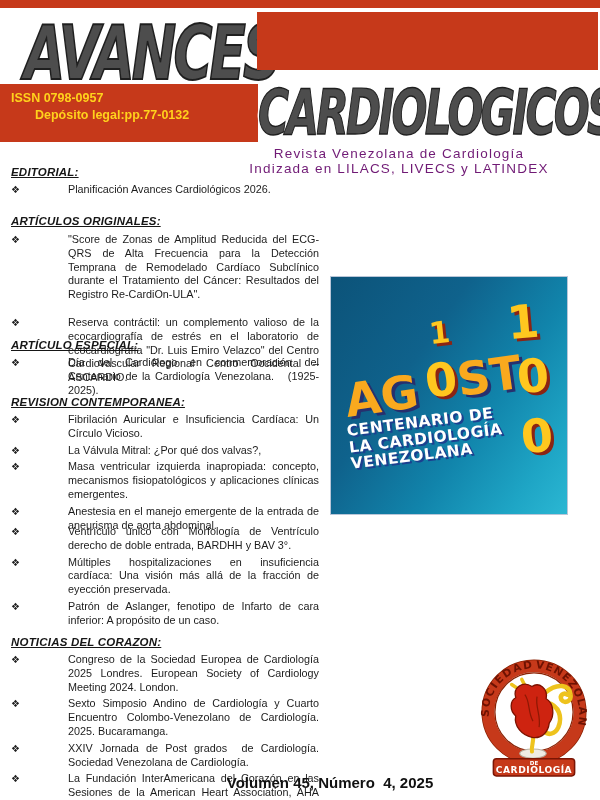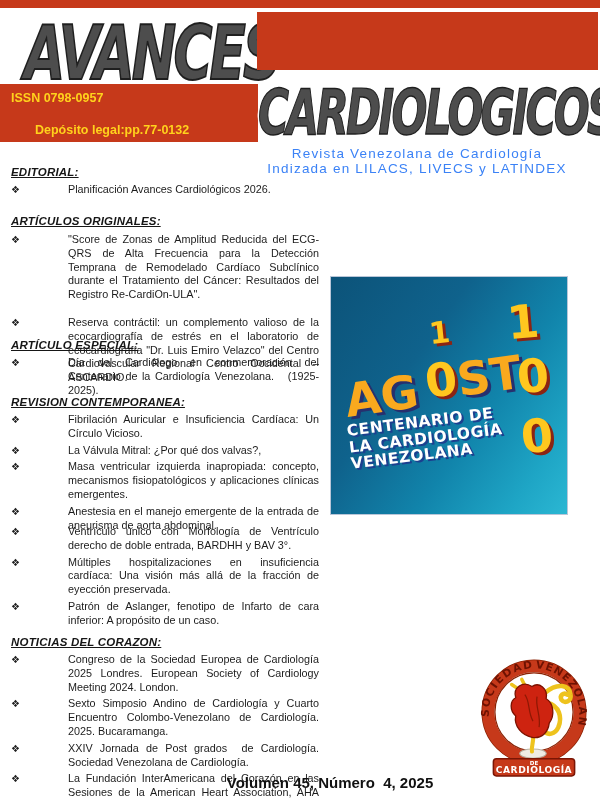--- a/index.html
+++ b/index.html
@@ -16,32 +16,32 @@
     font-size:56px; letter-spacing:-3px; color:#4d4d4d;
     -webkit-text-stroke:1.5px #1f1f1f;
     transform:scale(0.95,1.32); transform-origin:left top; white-space:nowrap;
   }
   .red-box-tr { position:absolute; left:257px; top:12px; width:341px; height:58px; background:#c6391a; }
   .red-band-left { position:absolute; left:0; top:84px; width:258px; height:58px; background:#c6391a; }
   .issn-line, .deposito-line {
     position:absolute; left:11px; font-size:12.5px; font-weight:bold; color:#ffd21c; white-space:nowrap;
   }
   .issn-line { top:91px; }
-  .deposito-line { top:123px;padding-left:24px; }
+  .deposito-line { top:108px;padding-left:24px; }
   .cardiologicos {
     position:absolute; left:258px; top:76px; z-index:3;
     font-family:"DejaVu Sans", sans-serif; font-weight:bold; font-style:italic;
     font-size:46px; letter-spacing:-3px; color:#4d4d4d;
     -webkit-text-stroke:1px #1f1f1f;
     text-shadow:-2px 0 0 #fff, 2px 0 0 #fff, 0 -2px 0 #fff, 0 2px 0 #fff, -2px -2px 0 #fff, 2px 2px 0 #fff;
     transform:scale(0.92,1.36); transform-origin:left top; white-space:nowrap;
   }
   .subtitle1, .subtitle2 {
-    position:absolute; left:242px; width:350px; text-align:center;
-    color:#3b82f6; letter-spacing:1.2px; white-space:nowrap;
+    position:absolute; left:224px; width:350px; text-align:center;
+    color:#701a75; letter-spacing:1.2px; white-space:nowrap;
     text-shadow:1px 1px 0 #fff;
   }
   .subtitle1 { top:146px; font-size:13.5px; }
   .subtitle2 { top:161px; font-size:13.5px; }
 
   
   .toc { position:absolute; left:11px; top:165px; width:308px; }
   .toc-section { position:absolute; left:0; right:0; }
   .toc-section:nth-of-type(1) { top:0px; }
   .toc-section:nth-of-type(2) { top:49px; }

